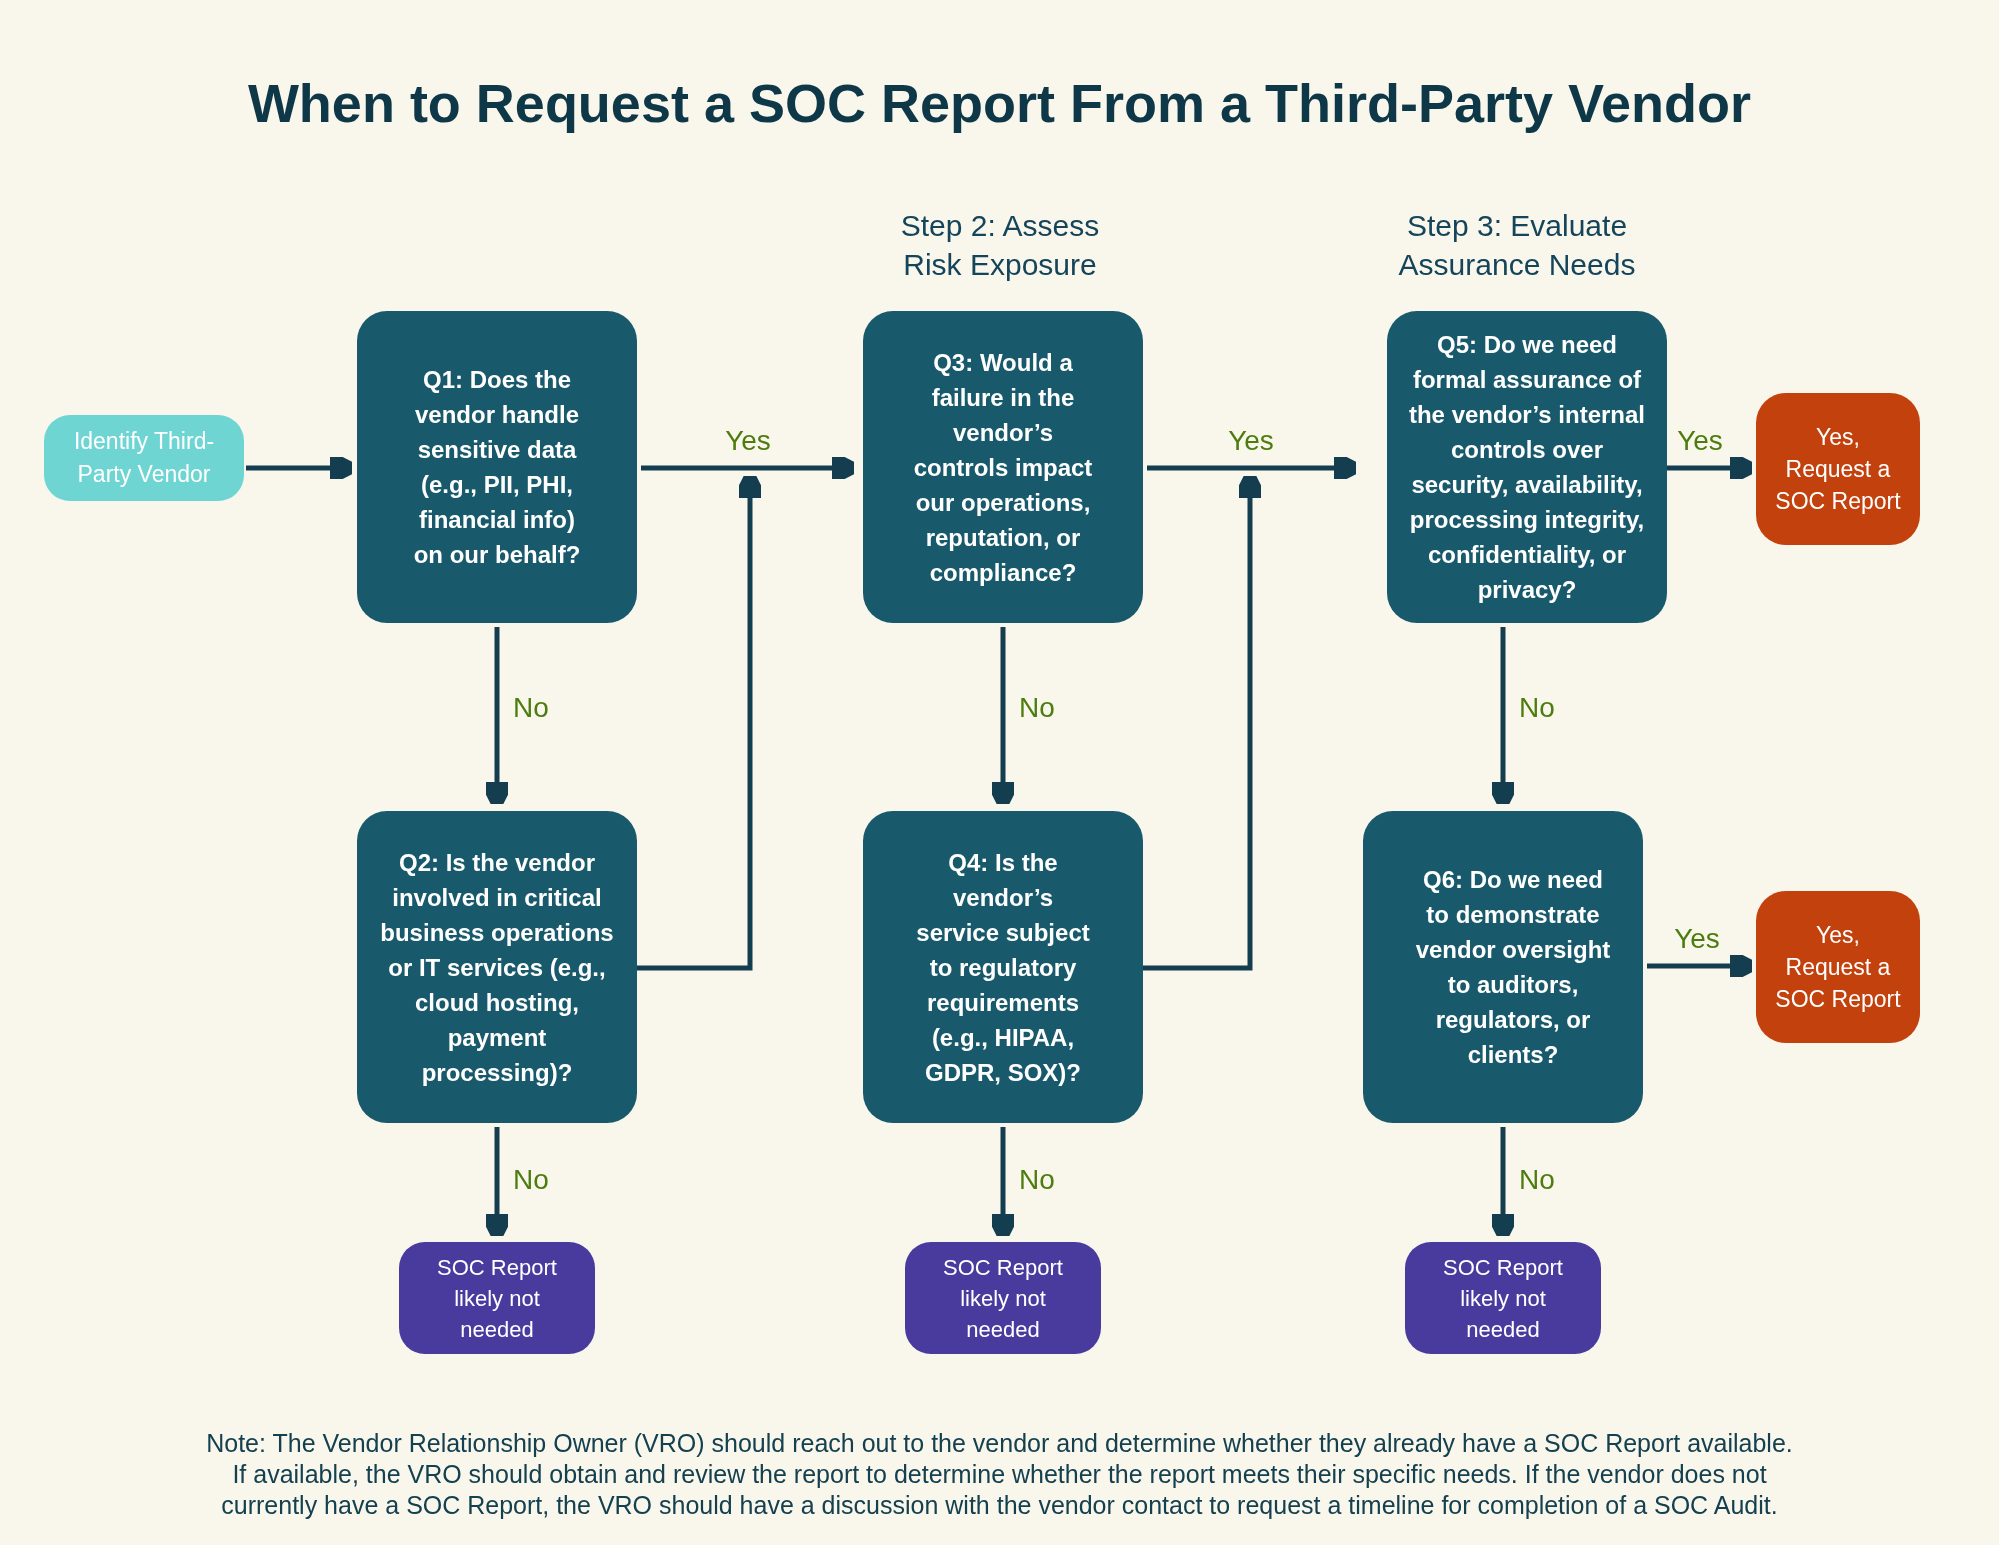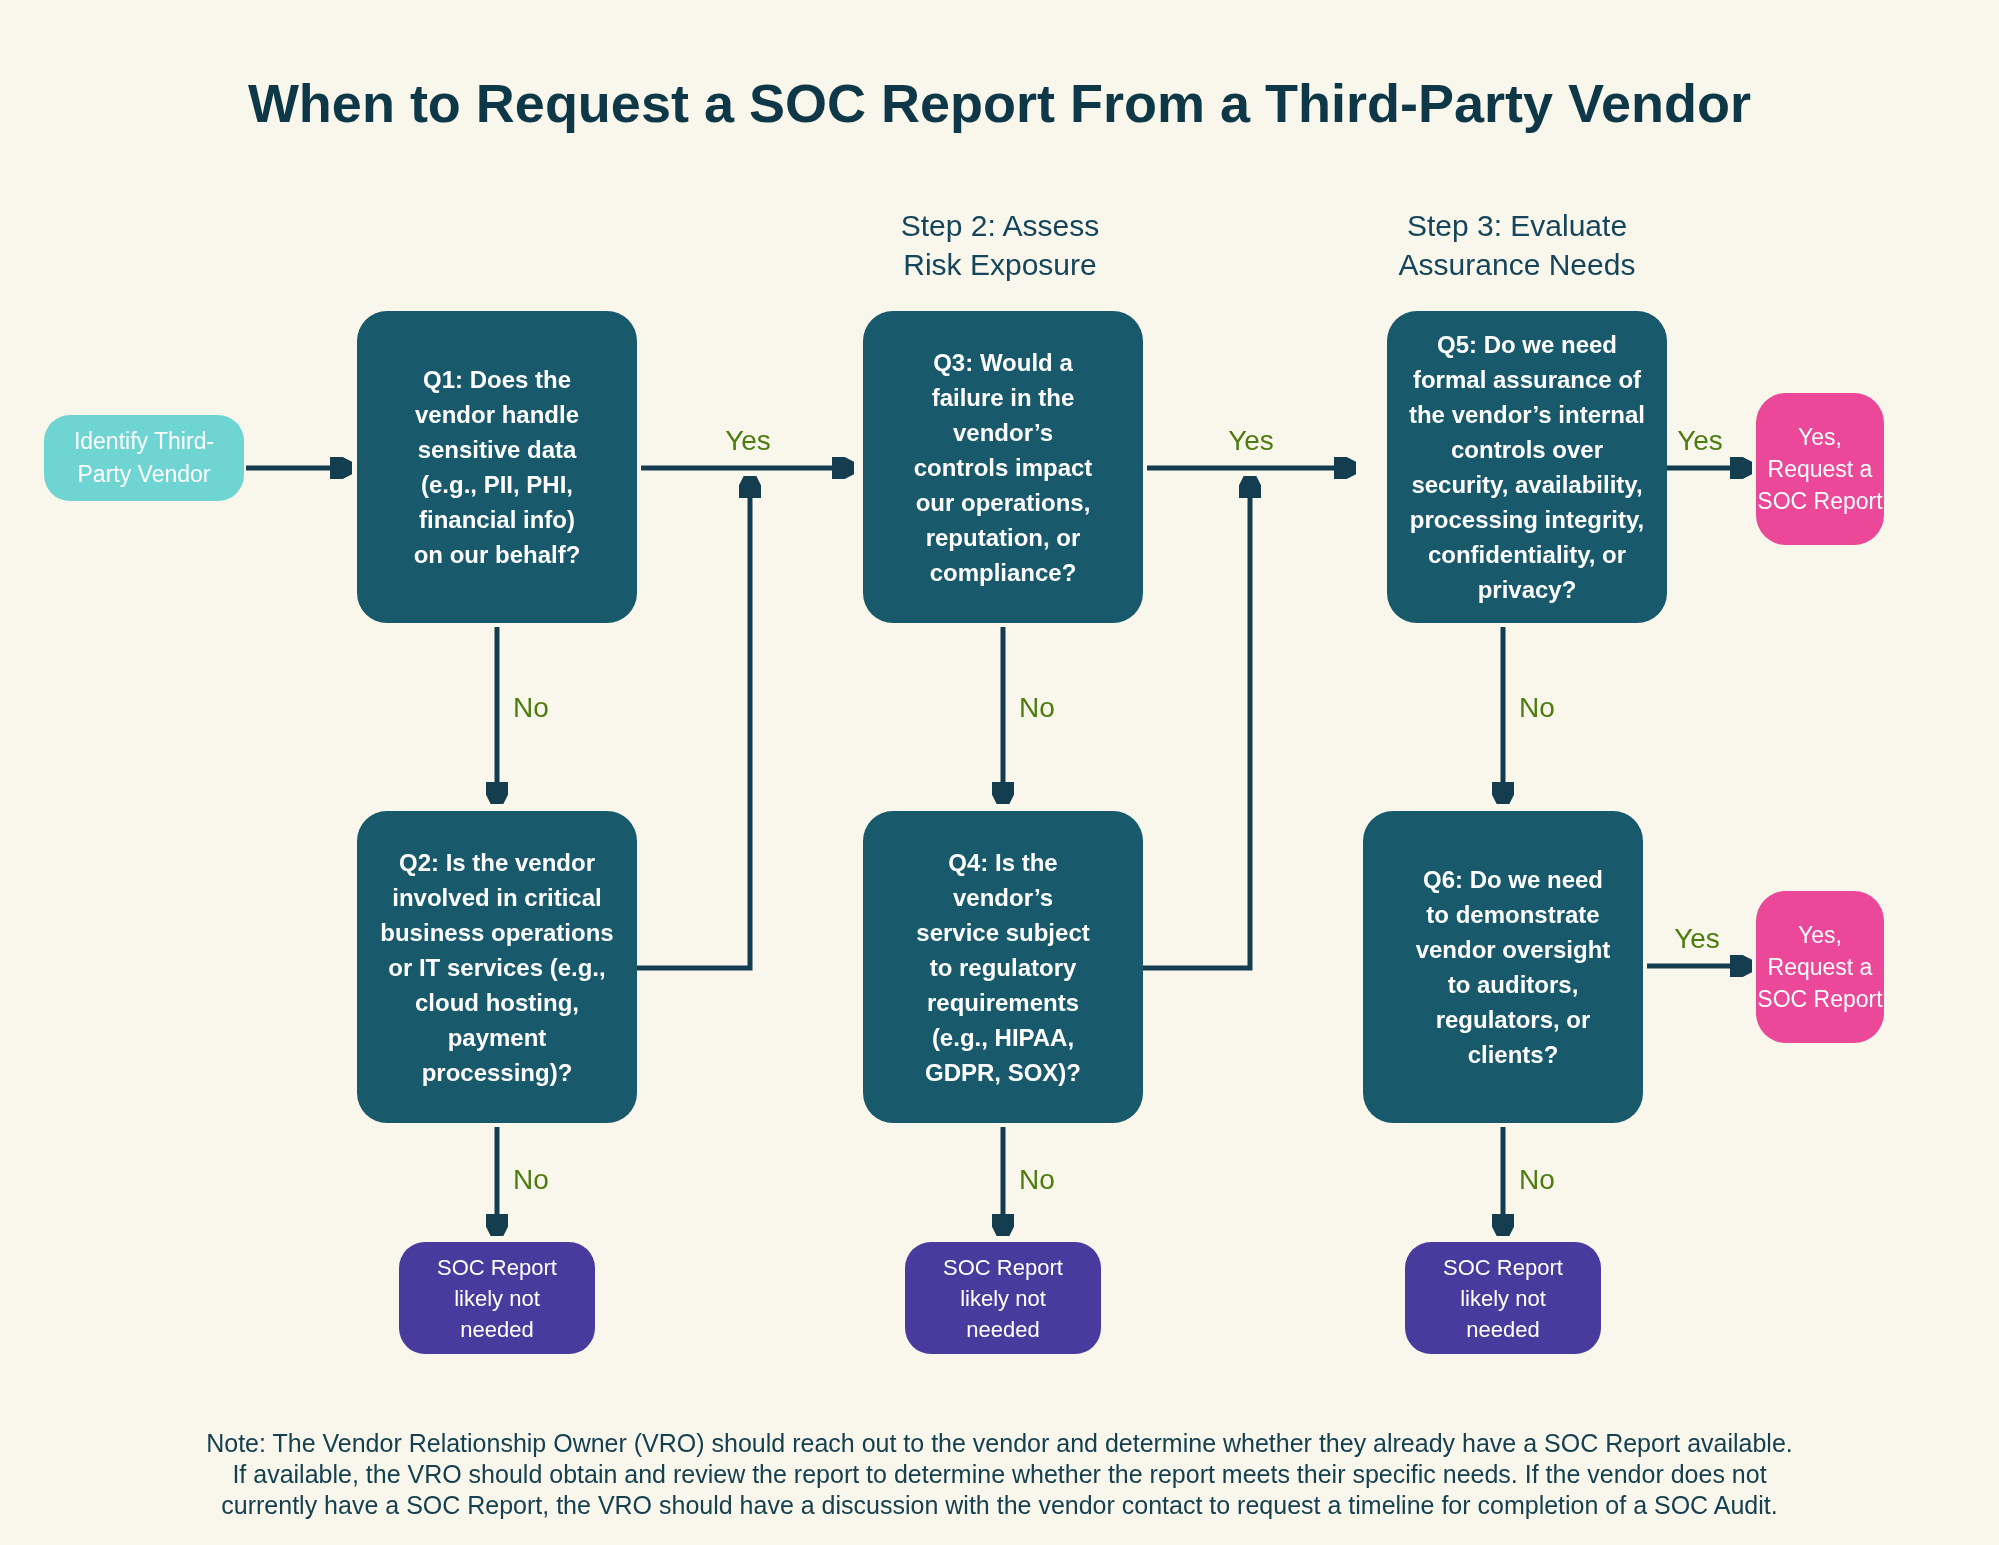--- a/index.html
+++ b/index.html
@@ -27,21 +27,21 @@
     width:280px; height:312px; background:#185a6c;
     border-radius:30px; font-weight:700; font-size:24px; line-height:35px;
     padding:10px;
   }
   .startbox {
     left:44px; top:415px; width:200px; height:86px;
     background:#6fd5d3; border-radius:26px;
     font-size:23px; line-height:33px;
   }
   .yesbox {
-    width:128px; height:152px; background:#ec4899;
+    width:164px; height:152px; background:#c2410c;
     border-radius:30px; font-size:23px; line-height:32px;
   }
   .nobox {
     width:196px; height:112px; background:#493b9e;
     border-radius:26px; font-size:22px; line-height:31px;
   }
   .edge-label {
     position:absolute; transform:translate(-50%,-50%);
     font-size:28px; color:#4d7c0f;
   }

